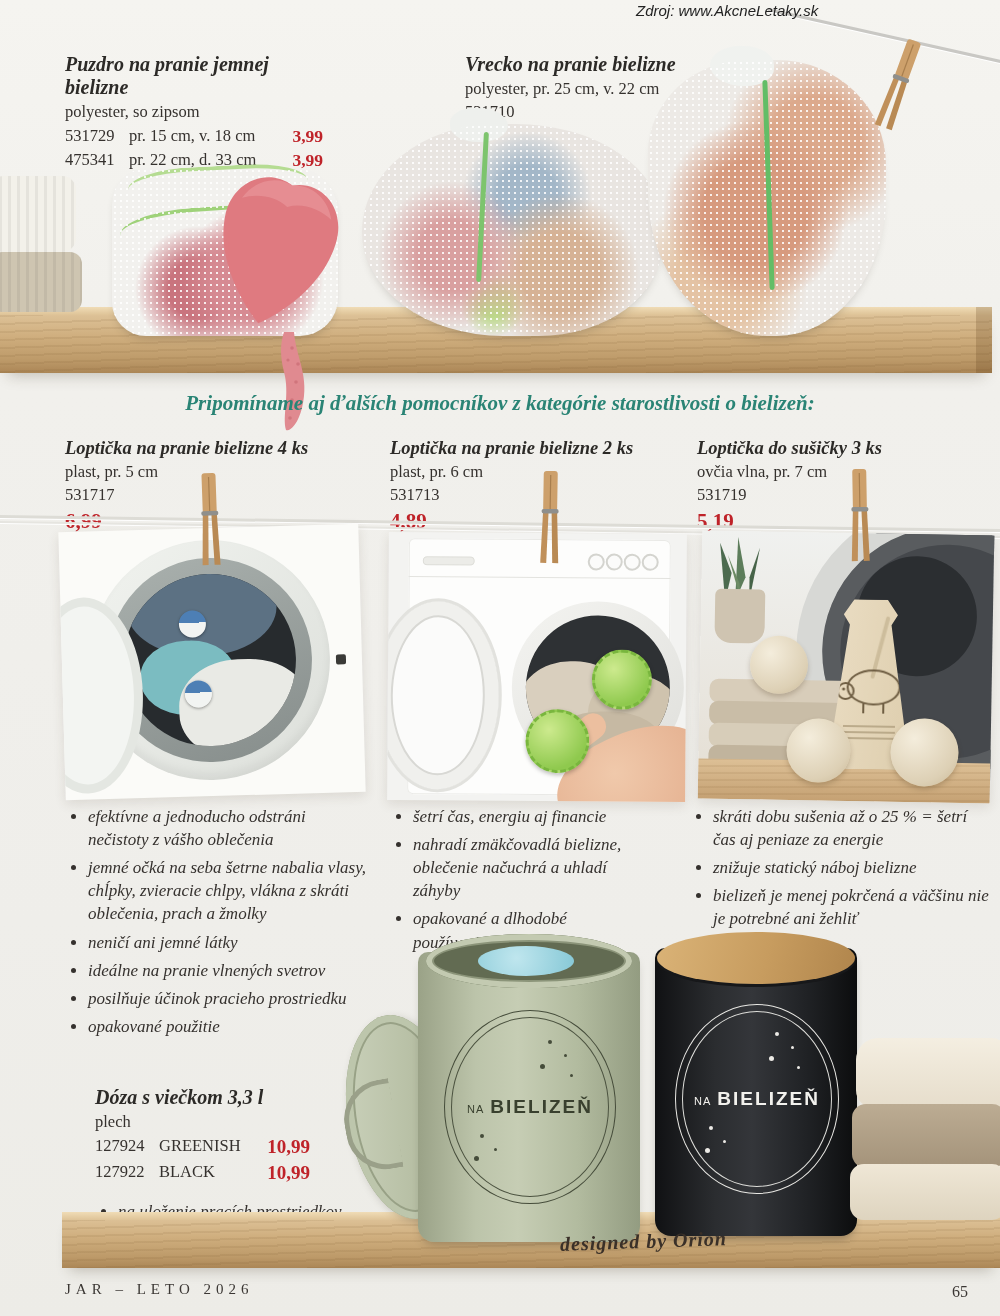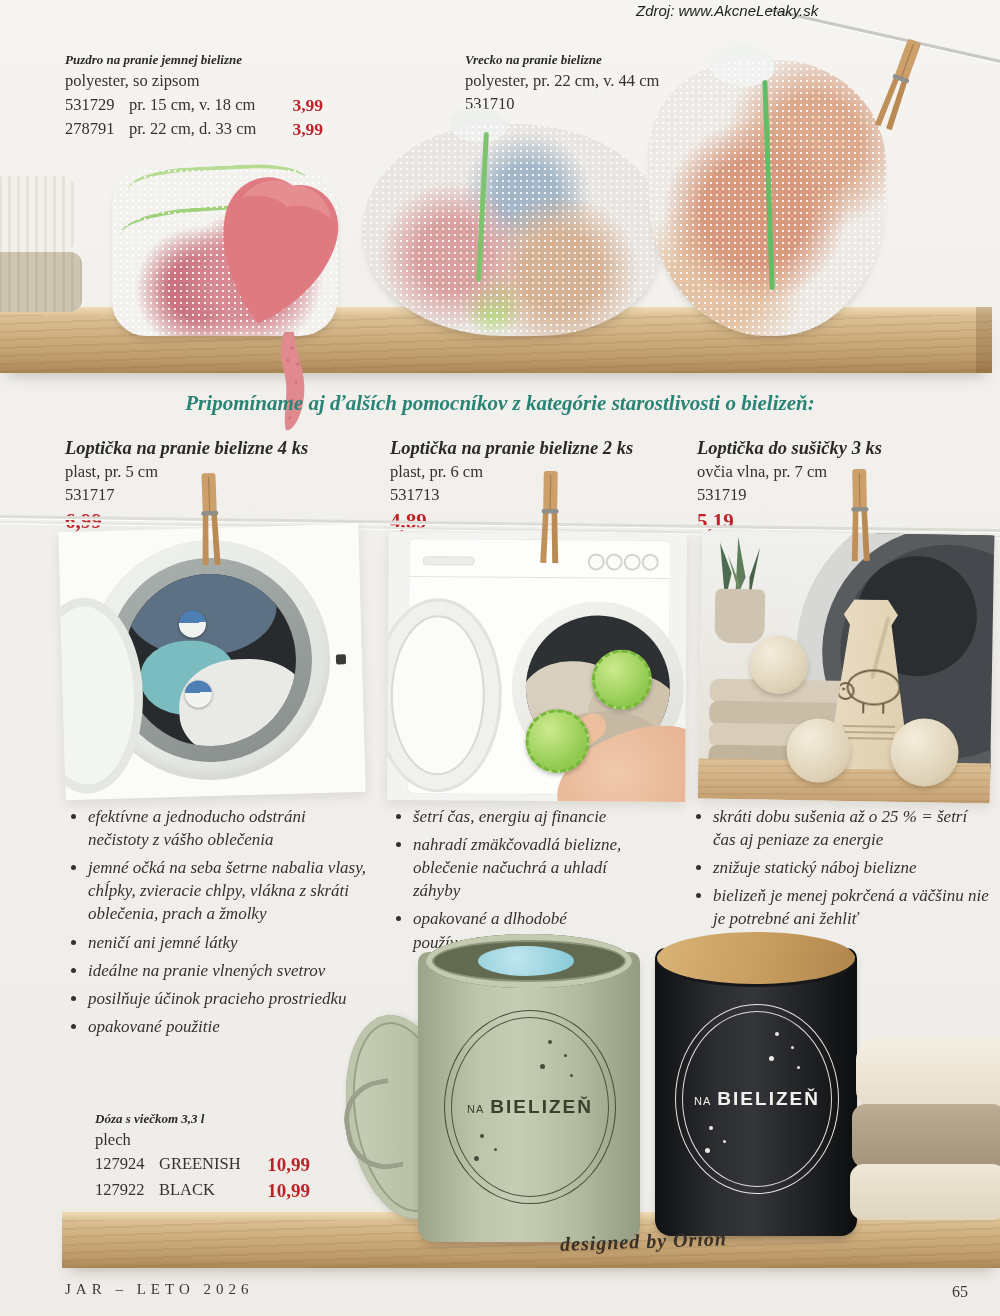--- a/index.html
+++ b/index.html
@@ -4,21 +4,21 @@
 <style>
   html,body{margin:0;padding:0;background:#d8d6d0;}
   .page{position:relative;width:1000px;height:1316px;margin:0 auto;overflow:hidden;
         background:linear-gradient(180deg,#f5f4f0 0%,#f1f0ec 30%,#efeeea 70%,#edecE7 100%);
         font-family:"Liberation Serif","DejaVu Serif",serif;color:#35312e;}
   .abs{position:absolute;}
 
   
   .source-note{position:absolute;left:636px;top:2px;font-family:"Liberation Sans","DejaVu Sans",sans-serif;
                font-style:italic;font-size:15px;color:#222;z-index:9;}
-  .p-title{font-size:13px;font-weight:bold;font-style:italic;color:#2c2a27;line-height:1.15;}
+  .p-title{font-size:20px;font-weight:bold;font-style:italic;color:#2c2a27;line-height:1.15;}
   .p-sub{font-size:16.5px;line-height:1.25;margin-top:3px;}
   .p-code{font-size:16.5px;line-height:1.25;margin-top:2px;}
   .price-big{font-size:21px;font-weight:bold;color:#bf2329;margin-top:3px;}
   .spec-row{display:flex;font-size:16.5px;line-height:1.3;margin-top:2px;}
   .spec-row .code{width:64px;flex:none;}
   .spec-row .price-s{margin-left:auto;font-size:17.5px;font-weight:bold;color:#bf2329;}
   .heading{position:absolute;left:0;top:391px;width:1000px;text-align:center;
            font-size:21px;font-weight:bold;font-style:italic;color:#2a8475;z-index:8;}
   .bullets{list-style:none;margin:0;padding:0;font-size:17px;font-style:italic;line-height:1.36;}
   .bullets li{position:relative;padding-left:23px;margin-bottom:5px;}
@@ -209,29 +209,29 @@
 
   <div class="abs" style="left:65px;top:53px;width:258px;">
     <div class="p-title">Puzdro na pranie jemnej bielizne</div>
     <div class="p-sub">polyester, so zipsom</div>
     <div class="spec-row">
       <span class="code">531729</span>
       <span>pr. 15 cm, v. 18 cm</span>
       <span class="price-s">3,99</span>
     </div>
     <div class="spec-row">
-      <span class="code">278791</span>
+      <span class="code">475341</span>
       <span>pr. 22 cm, d. 33 cm</span>
       <span class="price-s">3,99</span>
     </div>
   </div>
 
   <div class="abs" style="left:465px;top:53px;width:260px;">
     <div class="p-title">Vrecko na pranie bielizne</div>
-    <div class="p-sub">polyester, pr. 22 cm, v. 44 cm</div>
+    <div class="p-sub">polyester, pr. 25 cm, v. 22 cm</div>
     <div class="p-code">531710</div>
     <div class="price-big">3,99</div>
   </div>
 
   <div class="roll roll1"></div>
   <div class="roll roll2"></div>
 
   <div class="bra-bag mesh">
     <div class="zip1"></div>
     <div class="zip2"></div>
@@ -404,21 +404,21 @@
     <li>šetrí čas, energiu aj financie</li>
     <li>nahradí zmäkčovadlá bielizne, oblečenie načuchrá a uhladí záhyby</li>
     <li>opakované a dlhodobé používanie</li>
   </ul>
   <ul class="bullets abs" style="left:690px;top:805px;width:300px;">
     <li>skráti dobu sušenia až o 25 % = šetrí čas aj peniaze za energie</li>
     <li>znižuje statický náboj bielizne</li>
     <li>bielizeň je menej pokrčená a väčšinu nie je potrebné ani žehliť</li>
   </ul>
 
-  <div class="abs" style="left:95px;top:1112px;width:215px;">
+  <div class="abs" style="left:95px;top:1086px;width:215px;">
     <div class="p-title">Dóza s viečkom 3,3 l</div>
     <div class="p-sub">plech</div>
     <div class="spec-row">
       <span class="code">127924</span>
       <span>GREENISH</span>
       <span class="price-s" style="font-size:19px">10,99</span>
     </div>
     <div class="spec-row">
       <span class="code">127922</span>
       <span>BLACK</span>

